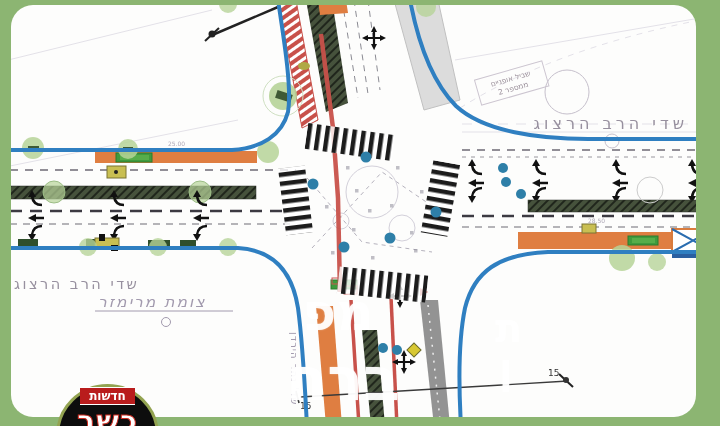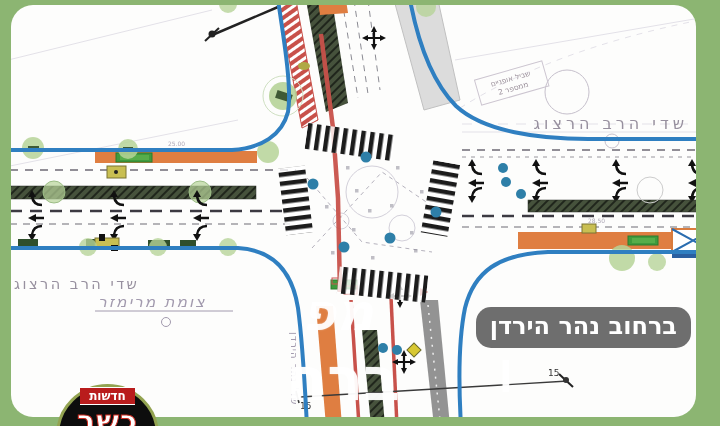--- a/index.html
+++ b/index.html
@@ -11,21 +11,21 @@
   .card{
     position:absolute;left:11px;top:5px;right:24px;bottom:9px;
     background:#fdfdfc;border-radius:22px;overflow:hidden;
   }
   .card svg{position:absolute;left:-11px;top:-5px;}
   .watermark{
     position:absolute;z-index:4;color:rgba(255,255,255,.93);
     font-weight:600;direction:rtl;white-space:nowrap;line-height:1;
     text-shadow:0 0 2px rgba(255,255,255,.4);
   }
-  #wm1{left:302px;top:286px;font-size:52px;font-style:italic;}
+  #wm1{left:302px;top:286px;font-size:52px;}
   #wm2{left:286px;top:349px;font-size:60px;}
   #wm3{left:495px;top:308px;font-size:40px;}
   #wm4{left:499px;top:348px;font-size:40px;}
   .bubble{
     position:absolute;top:307px;right:29px;z-index:5;
     display:flex;flex-direction:column;align-items:flex-end;
     direction:rtl;font-weight:600;
   }
   .bubble .line{
     background:rgba(104,104,104,.96);color:#fff;font-size:24px;
@@ -307,19 +307,18 @@
   </g>
 </svg>
 </div>
 
 <div class="watermark" id="wm1">מפ</div>
 <div class="watermark" id="wm2">ברח</div>
 <div class="watermark" id="wm3">ת</div>
 <div class="watermark" id="wm4">ן</div>
 
 <div class="bubble">
-  <div class="line l2">ברחוב נהר הירדן</div>
 </div>
 
 <div class="logo">
   <div class="kicker">חדשות</div>
   <div class="brand">כשר</div>
 </div>
 
 </body></html>

